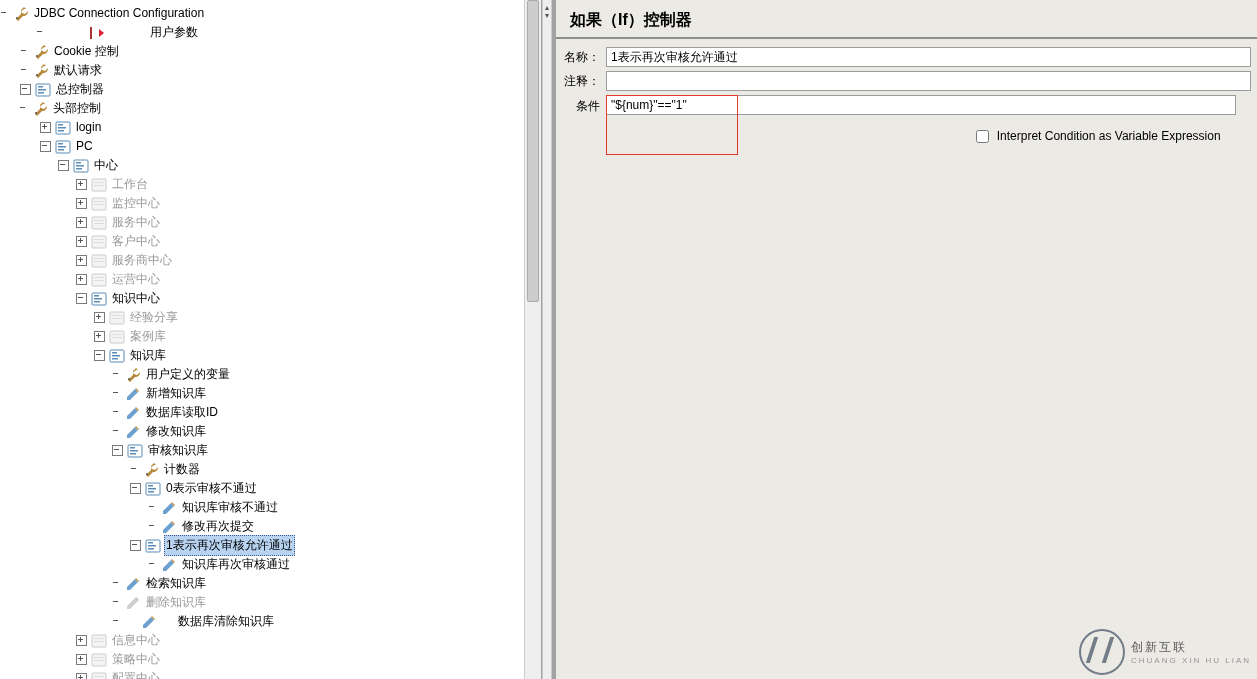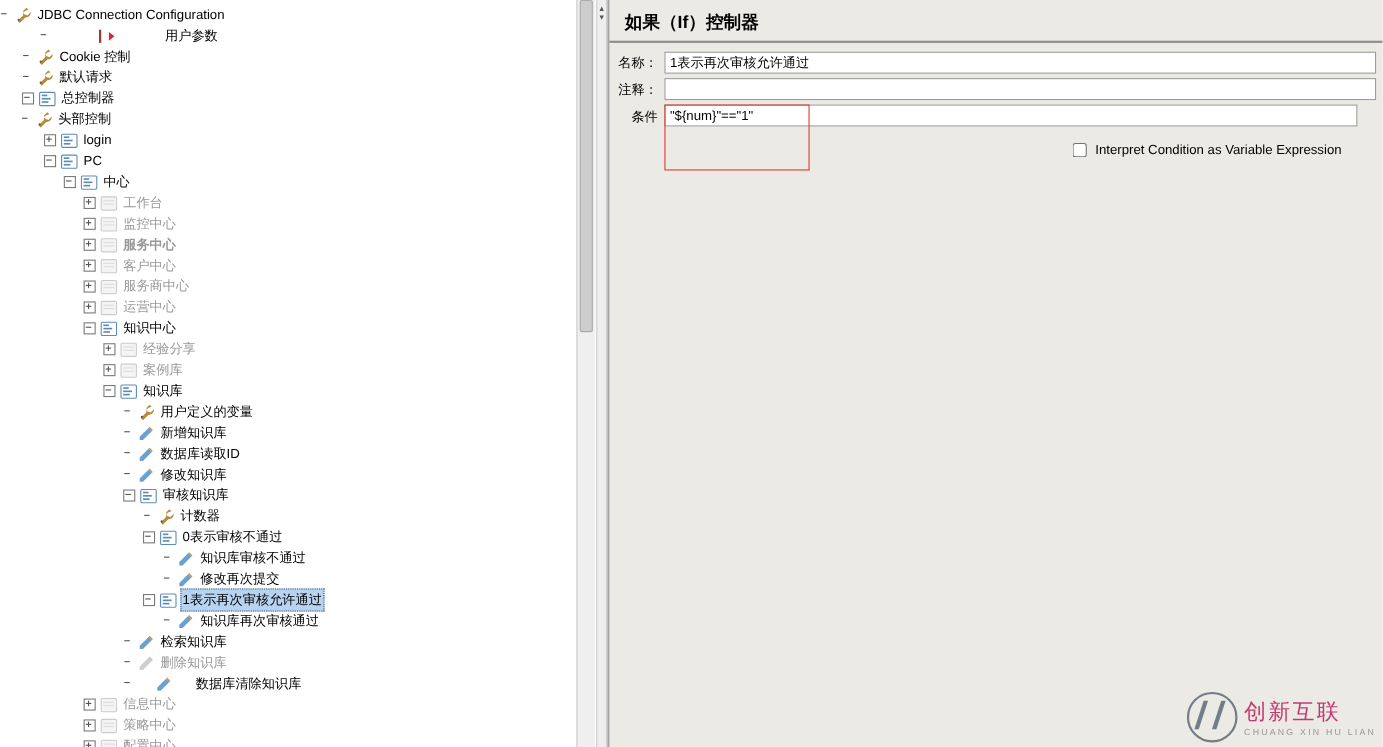--- a/index.html
+++ b/index.html
@@ -2,21 +2,21 @@
 <html><head>
 <meta charset="utf-8">
 <style>
 html,body{margin:0;padding:0;height:100%;font-family:"Microsoft YaHei",Arial,sans-serif;font-size:12px;color:#000;background:#fff}
 .app{display:flex;height:679px;width:1257px;position:relative;overflow:hidden}
 .left-pane{width:541px;border-right:1px solid #a0a0a0;overflow:auto;position:relative;background:#fff}
 .splitter{width:8px;background:#eee;border-left:1px solid #ccc;border-right:1px solid #ccc;position:relative}
 .splitter::before,.splitter::after{content:"";position:absolute;left:2px;width:0;height:0;border-left:2px solid transparent;border-right:2px solid transparent}
 .splitter::before{top:6px;border-bottom:4px solid #555}
 .splitter::after{top:14px;border-top:4px solid #555}
-.right-pane{flex:1;background:#eceae5;display:flex;flex-direction:column;border-left:2px solid #a3a3a3}
+.right-pane{flex:1;background:#eceae5;display:flex;flex-direction:column;border-left:4px solid #a3a3a3}
 .tree{padding:4px 0 12px 0}
 .node{display:flex;align-items:center;height:19px;line-height:19px;white-space:nowrap}
 .node .toggle{width:9px;height:9px;display:inline-block;border:1px solid #7a7a7a;margin:0 4px 0 0;position:relative;background:#fff}
 .node .toggle.closed::before{content:"";position:absolute;left:3px;top:1px;width:1px;height:5px;background:#555}
 .node .toggle::after{content:"";position:absolute;left:1px;top:3px;height:1px;width:5px;background:#555}
 .node .toggle.none{border:none;background:transparent}
 .node .icon{width:16px;height:16px;display:inline-flex;align-items:center;justify-content:center;margin-right:3px}
 .node .label{padding:0 2px}
 .node .label.sel{background:#b7d3f0;border:1px dotted #355a8f;padding:0 1px}
 .node .label.dim{color:#999}
@@ -30,21 +30,21 @@
 .cond-row{display:flex;align-items:flex-end;margin:2px 6px}
 .cond-row label.lbl{width:38px;text-align:right;margin-right:6px;padding-top:2px}
 .cond-box{position:relative}
 .cond-box input{width:620px;height:18px;border:1px solid #9c9c9c;padding:0 4px;font-size:12px;font-family:inherit;background:#fff}
 .highlight{position:absolute;left:0;top:0;width:130px;height:58px;border:1px solid #e23b2e;pointer-events:none}
 .check-row{margin:12px 0 0 0;text-align:center;padding-left:380px}
 .check-row input{vertical-align:middle;margin-right:4px}
 .logo{position:absolute;right:6px;bottom:4px;display:flex;align-items:center;opacity:.85}
 .logo .mark{width:42px;height:42px;border:2px solid #5d6a7a;border-radius:50%;position:relative;margin-right:6px}
 .logo .mark::before{content:"";position:absolute;left:9px;top:6px;width:20px;height:26px;border-left:4px solid #5d6a7a;border-right:4px solid #5d6a7a;transform:skewX(-18deg);box-sizing:border-box}
-.logo .txt .t1{font-size:20px;color:#be185d;letter-spacing:2px;font-weight:500}
+.logo .txt .t1{font-size:12px;color:#404040;letter-spacing:2px;font-weight:500}
 .logo .txt .t2{font-size:8px;color:#888;letter-spacing:2px}
 .scrollbar-y{position:absolute;right:0;top:0;bottom:0;width:16px;background:#efefef;border-left:1px solid #ccc}
 .scrollbar-y .thumb{position:absolute;left:2px;right:2px;top:0;height:300px;background:#cdcdcd;border:1px solid #aaa;border-radius:2px}
 </style>
 </head>
 <body>
 <div class="app">
 
 <div class="left-pane">
   <div class="scrollbar-y">
@@ -164,21 +164,21 @@
           <span class="toggle closed"></span>
           <span class="icon">
             <svg width="16" height="16" viewBox="0 0 16 16">
               <rect x="1" y="2" width="14" height="12" rx="1" fill="#f4f4f4" stroke="#ccc"></rect>
               <rect x="3" y="5" width="10" height="1" fill="#ddd"></rect>
               <rect x="3" y="8" width="10" height="1" fill="#ddd"></rect>
             </svg>
           </span>
           <span class="label dim">监控中心</span>
         </div>
-        <div class="node" style="padding-left: 76px; font-weight: bold;">
+        <div class="node" style="padding-left: 76px;">
           <span class="toggle closed"></span>
           <span class="icon">
             <svg width="16" height="16" viewBox="0 0 16 16">
               <rect x="1" y="2" width="14" height="12" rx="1" fill="#f4f4f4" stroke="#ccc"></rect>
               <rect x="3" y="5" width="10" height="1" fill="#ddd"></rect>
               <rect x="3" y="8" width="10" height="1" fill="#ddd"></rect>
             </svg>
           </span>
           <span class="label dim">服务中心</span>
         </div>

